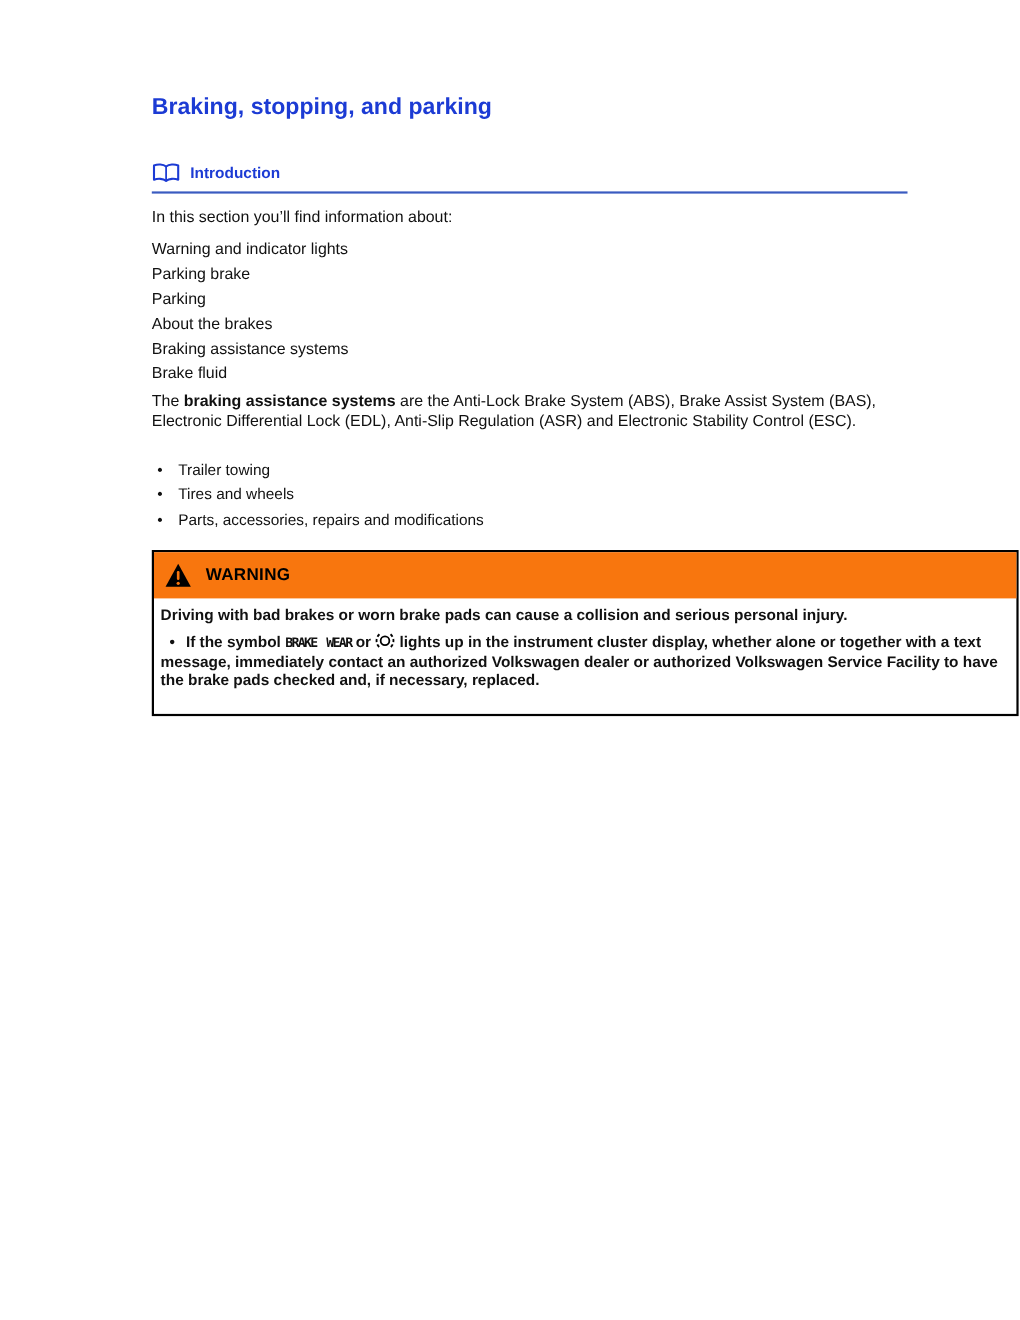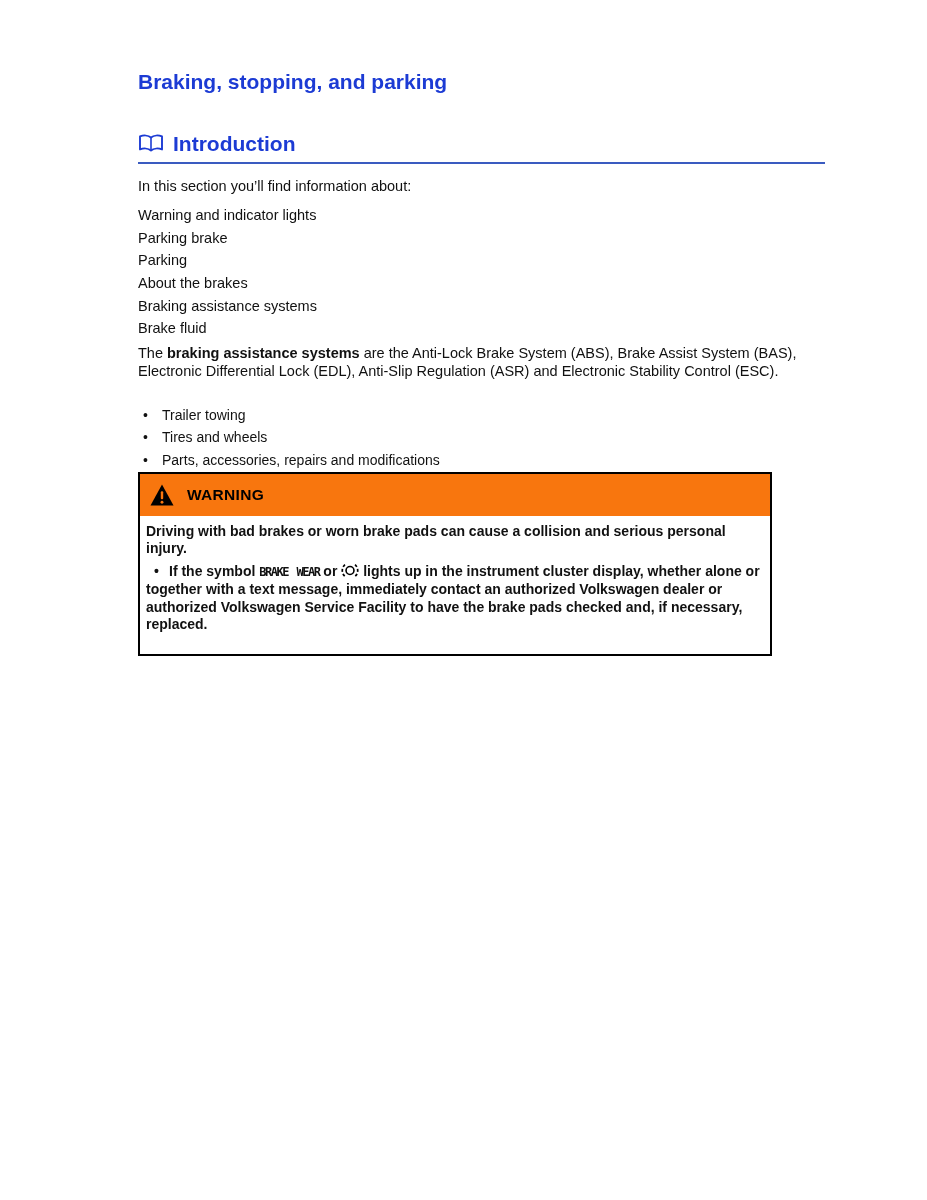--- a/index.html
+++ b/index.html
@@ -7,29 +7,29 @@
     --orange:#f8760e;
     --ink:#111111;
   }
   *{box-sizing:border-box;margin:0;padding:0;}
   html,body{background:#ffffff;}
   body{
     width:927px;height:1200px;position:relative;overflow:hidden;
     font-family:"Liberation Sans", sans-serif;color:var(--ink);
   }
   .page{position:absolute;inset:0;background:#ffffff;}
-  .content{position:absolute;left:138px;top:0;width:687px;}
+  .content{position:absolute;left:138px;top:16px;width:687px;}
 
   h1.page-title{
     margin-top:70px;
     font-size:21px;font-weight:bold;color:var(--blue);line-height:1.15;
   }
   h2.section-heading{
     margin-top:38px;
-    font-size:21px;font-weight:bold;color:var(--blue);line-height:1.1;
+    font-size:14px;font-weight:bold;color:var(--blue);line-height:1.1;
     display:flex;align-items:center;gap:9px;
     padding-bottom:7px;border-bottom:2.5px solid #3a5bc0;
   }
   .book-icon{display:inline-flex;align-items:center;}
 
   p.section-intro{
     margin-top:13px;font-size:14.5px;line-height:19px;
   }
   .topic-list{margin-top:8px;}
   .topic-item{font-size:14.5px;line-height:22.6px;}
@@ -44,21 +44,21 @@
     margin-top:24px;list-style:none;
   }
   ul.more-info-list li{
     font-size:14px;line-height:22.6px;padding-left:24px;position:relative;
   }
   ul.more-info-list li::before{
     content:"\2022";position:absolute;left:5px;top:0;font-size:14px;
   }
 
   .warning-box{
-    border:2px solid #000000;background:#ffffff;width:634px;
+    margin-top:17px;border:2px solid #000000;background:#ffffff;width:788px;
   }
   .warning-header{
     background:var(--orange);
     height:42px;display:flex;align-items:center;gap:13px;padding:0 10px;
   }
   .warning-triangle-icon{display:inline-flex;align-items:center;}
   .warning-label{
     font-size:15.5px;font-weight:bold;color:#000;letter-spacing:0.3px;
   }
   .warning-body{

